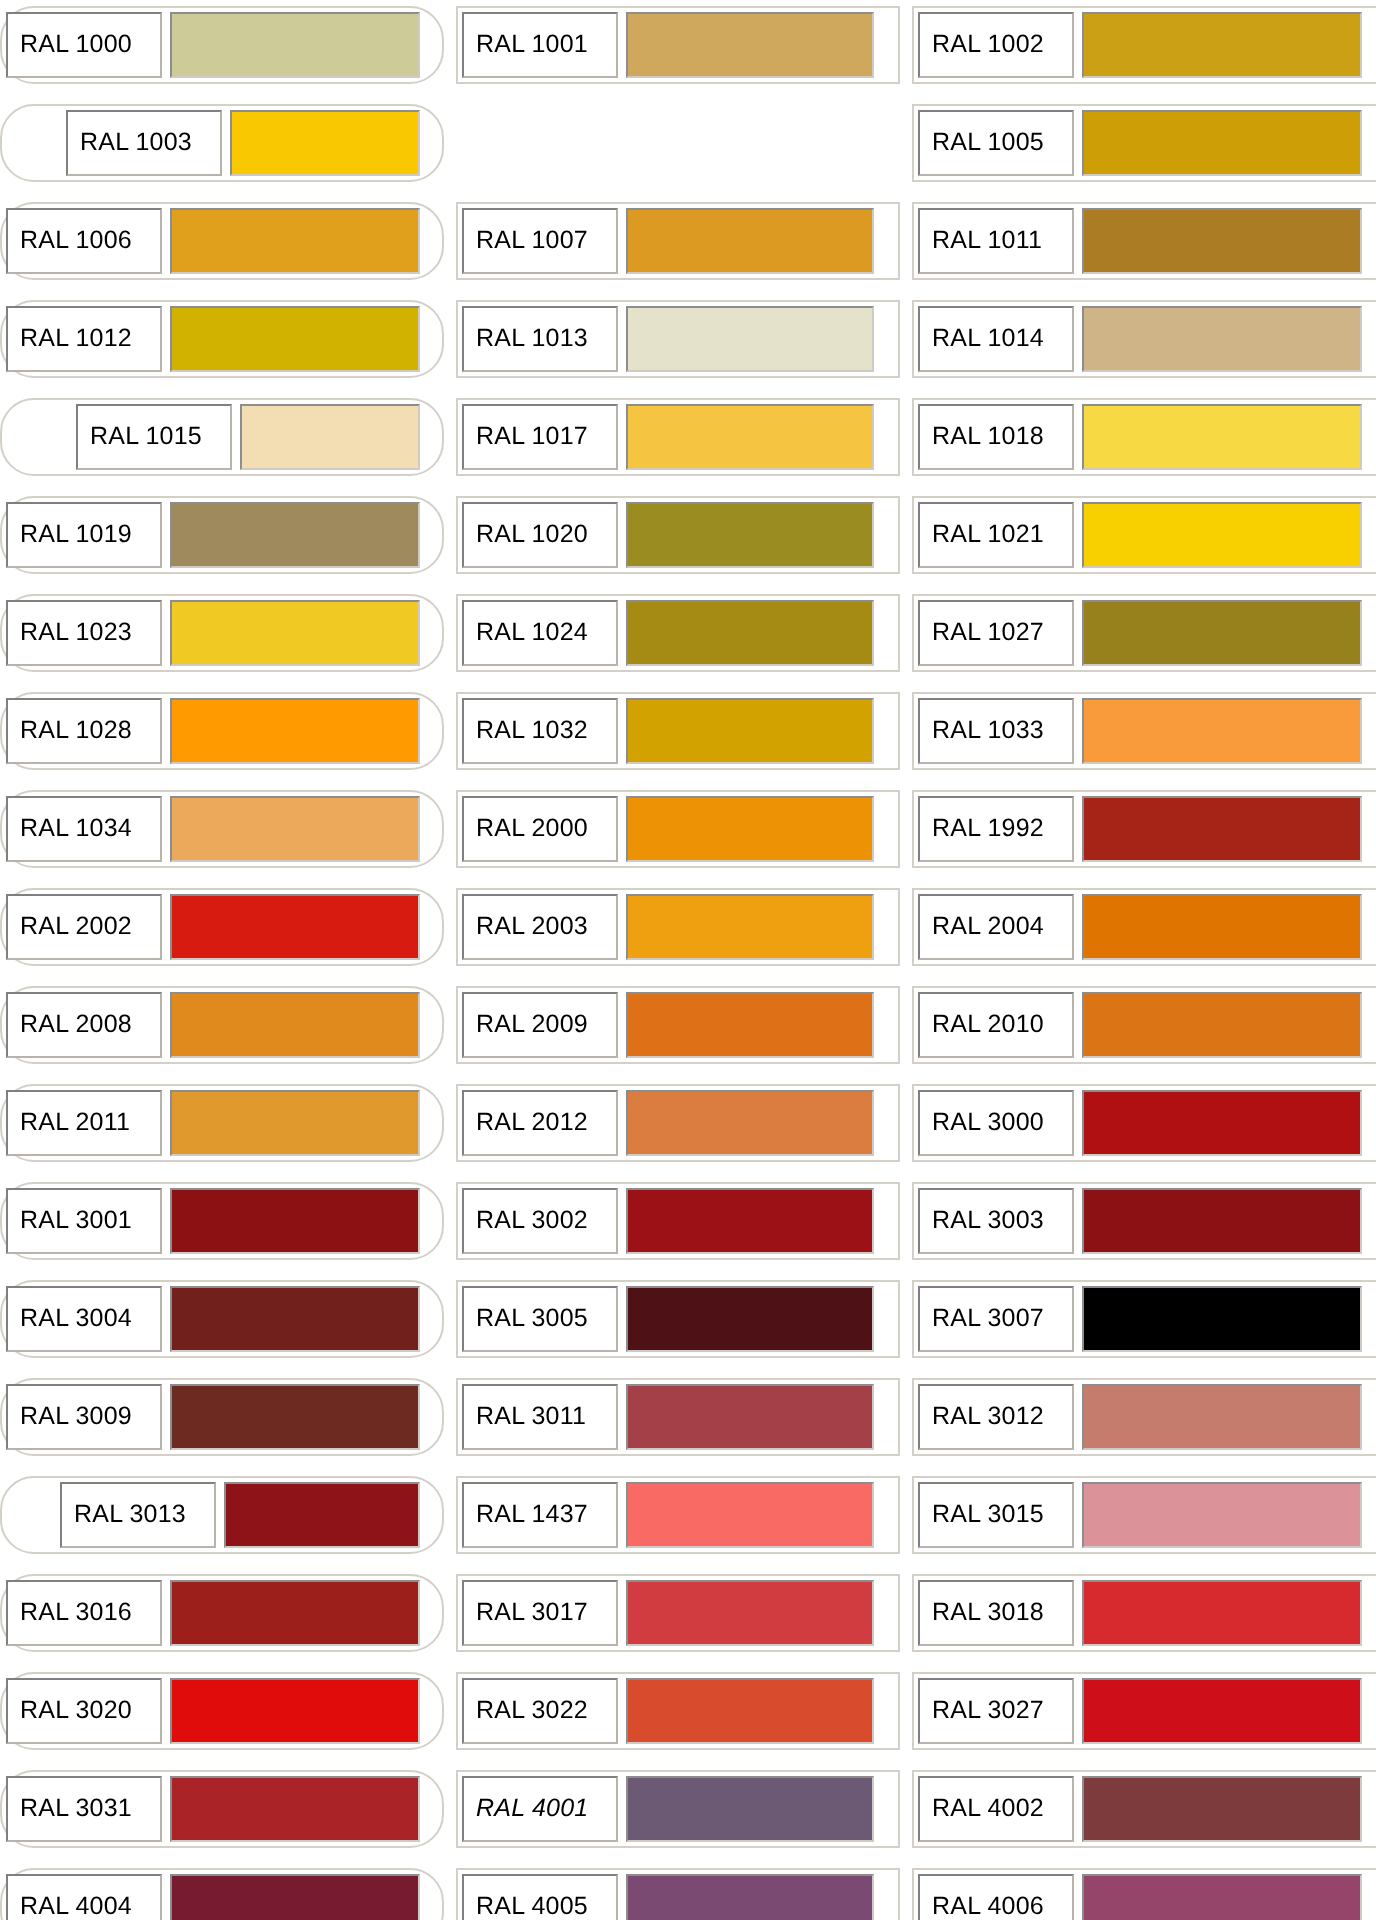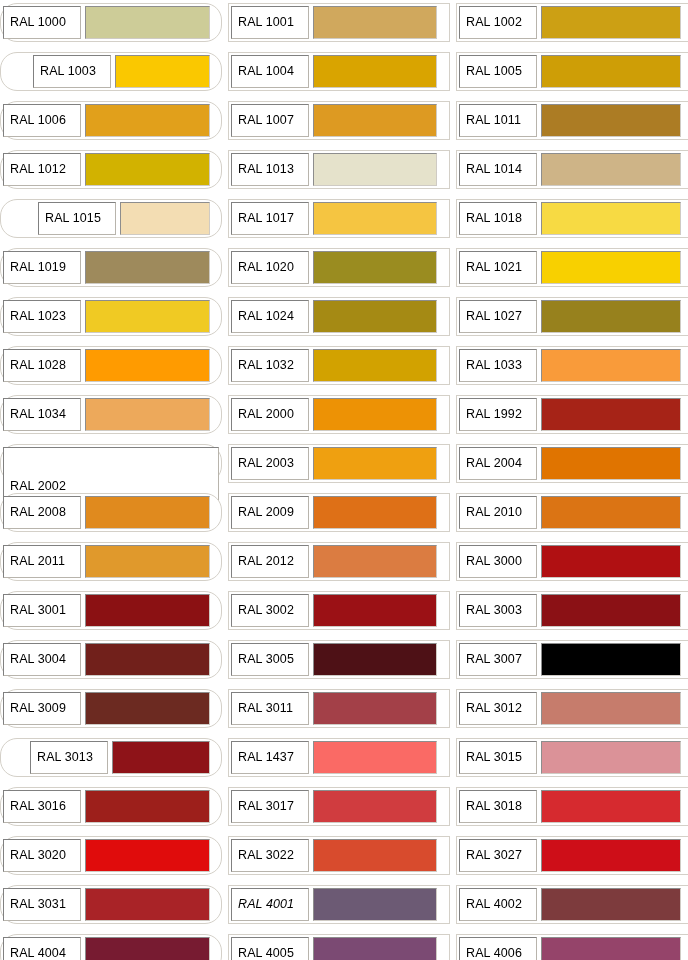--- a/index.html
+++ b/index.html
@@ -90,24 +90,20 @@
       <div class="swatch-color" style="background-color: rgb(208, 168, 93);"></div>
     </div>
     <div class="swatch-row col-3" style="grid-row: 1;">
       <div class="swatch-label">RAL 1002</div>
       <div class="swatch-color" style="background-color: rgb(204, 160, 20);"></div>
     </div>
     <div class="swatch-row col-1" style="grid-row: 2; padding-left: 32px;">
       <div class="swatch-label">RAL 1003</div>
       <div class="swatch-color" style="background-color: rgb(250, 200, 0);"></div>
     </div>
-    <div class="swatch-row col-2" style="grid-row: 2;">
-      <div class="swatch-label">RAL 1004</div>
-      <div class="swatch-color" style="background-color: rgb(217, 164, 0);"></div>
-    </div>
     <div class="swatch-row col-3" style="grid-row: 2;">
       <div class="swatch-label">RAL 1005</div>
       <div class="swatch-color" style="background-color: rgb(206, 158, 6);"></div>
     </div>
     <div class="swatch-row col-1" style="grid-row: 3;">
       <div class="swatch-label">RAL 1006</div>
       <div class="swatch-color" style="background-color: rgb(225, 160, 27);"></div>
     </div>
     <div class="swatch-row col-2" style="grid-row: 3;">
       <div class="swatch-label">RAL 1007</div>
@@ -182,21 +178,21 @@
       <div class="swatch-color" style="background-color: rgb(237, 169, 91);"></div>
     </div>
     <div class="swatch-row col-2" style="grid-row: 9;">
       <div class="swatch-label">RAL 2000</div>
       <div class="swatch-color" style="background-color: rgb(237, 146, 5);"></div>
     </div>
     <div class="swatch-row col-3" style="grid-row: 9;">
       <div class="swatch-label">RAL 1992</div>
       <div class="swatch-color" style="background-color: rgb(166, 35, 23);"></div>
     </div>
-    <div class="swatch-row col-1" style="grid-row: 10; flex-direction: column;">
+    <div class="swatch-row col-1" style="grid-row: 10;">
       <div class="swatch-label">RAL 2002</div>
       <div class="swatch-color" style="background-color: rgb(216, 27, 17);"></div>
     </div>
     <div class="swatch-row col-2" style="grid-row: 10;">
       <div class="swatch-label">RAL 2003</div>
       <div class="swatch-color" style="background-color: rgb(239, 160, 16);"></div>
     </div>
     <div class="swatch-row col-3" style="grid-row: 10;">
       <div class="swatch-label">RAL 2004</div>
       <div class="swatch-color" style="background-color: rgb(224, 116, 0);"></div>

